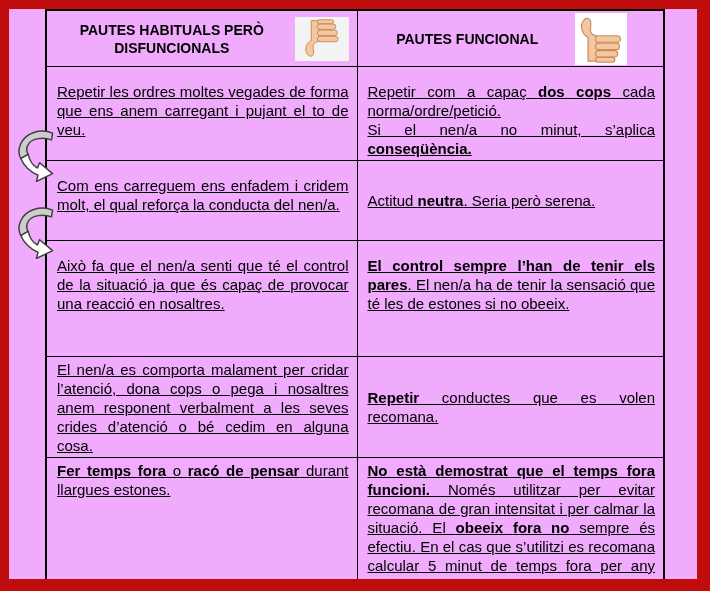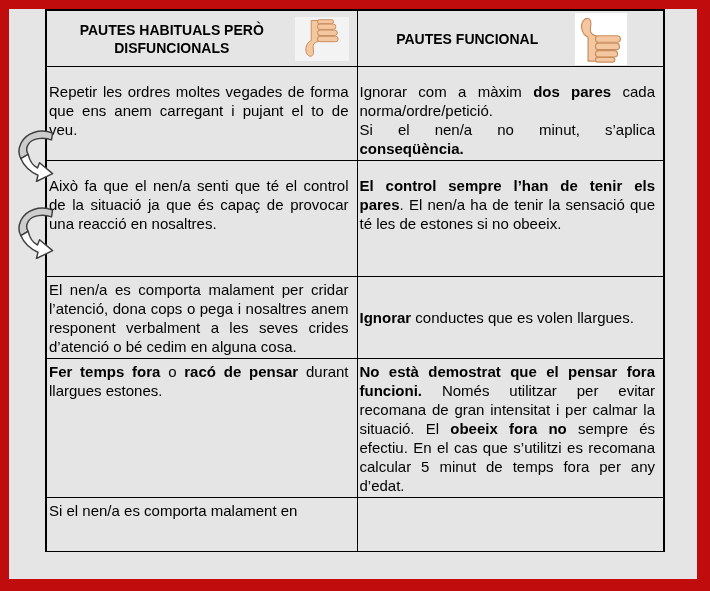--- a/index.html
+++ b/index.html
@@ -3,41 +3,42 @@
 <meta charset="utf-8">
 <style>
   html,body{margin:0;padding:0;background:#ffffff;}
   .frame{
     position:relative;
     width:710px;height:591px;
     box-sizing:border-box;
     border-style:solid;
     border-color:var(--frame-red,#c00c0c);
     border-width:9px 13px 12px 9px;
-    background:#e5e5e5;
+    background:#f0abfc;
     overflow:hidden;
     font-family:"Liberation Sans","DejaVu Sans",sans-serif;
     color:#000;
   }
   table.guide{
     border-collapse:collapse;
     table-layout:fixed;
     width:618px;
     margin:0 0 0 36px;
     font-size:15px;
     line-height:19px;
   }
   table.guide{border:2px solid #000;border-bottom:none;}
   table.guide th, table.guide td{border:1px solid #000;}
   th.hcell{height:55px;padding:0 2px;font-size:14px;line-height:18px;font-weight:bold;}
   td.cell{
     vertical-align:top;
     text-align:justify;
-    padding:3px 8px 2px 2px;
+    padding:3px 8px 2px 10px;
     overflow:hidden;
+    text-decoration:underline;
   }
   td.cell p{margin:0;}
   tr.row-0{height:80px;} tr.row-1{height:80px;} tr.row-2{height:116px;}
   tr.row-3{height:82px;margin-left:46px;} tr.row-4{height:110px;} tr.row-5{height:54px;}
   tr.row-0 td, tr.row-1 td, tr.row-2 td{padding-top:15px;}
   tr.row-1 td.cell-right, tr.row-3 td.cell-right, tr.row-5 td.cell-right{
     vertical-align:middle;padding-top:0;padding-bottom:0;
   }
   .hdr{display:flex;align-items:center;height:100%;}
   .hdr-label{flex:1;text-align:center;}
@@ -104,46 +105,54 @@
           </div>
         </th>
       </tr>
     </thead>
     <tbody id="table-body">
         <tr class="row-0">
           <td class="cell cell-left">
             <p><span>Repetir les ordres moltes vegades de forma que ens anem carregant i pujant el to de veu.</span></p>
           </td>
           <td class="cell cell-right">
-            <p><span>Ignorar com a màxim </span><b>dos pares</b><span> cada norma/ordre/petició.</span></p>
+            <p><span>Repetir com a capaç </span><b>dos cops</b><span> cada norma/ordre/petició.</span></p>
             <p><span>Si el nen/a no minut, s’aplica </span><b>conseqüència.</b></p>
+          </td>
+        </tr>
+        <tr class="row-1">
+          <td class="cell cell-left">
+            <p><span>Com ens carreguem ens enfadem i cridem molt, el qual reforça la conducta del nen/a.</span></p>
+          </td>
+          <td class="cell cell-right">
+            <p><span>Actitud </span><b>neutra</b><span>. Seria però serena.</span></p>
           </td>
         </tr>
         <tr class="row-2">
           <td class="cell cell-left">
             <p><span>Això fa que el nen/a senti que té el control de la situació ja que és capaç de provocar una reacció en nosaltres.</span></p>
           </td>
           <td class="cell cell-right">
             <p><b>El control sempre l’han de tenir els pares</b><span>. El nen/a ha de tenir la sensació que té les de estones si no obeeix.</span></p>
           </td>
         </tr>
         <tr class="row-3">
           <td class="cell cell-left">
             <p><span>El nen/a es comporta malament per cridar l’atenció, dona cops o pega i nosaltres anem responent verbalment a les seves crides d’atenció o bé cedim en alguna cosa.</span></p>
           </td>
           <td class="cell cell-right">
-            <p><b>Ignorar</b><span> conductes que es volen llargues.</span></p>
+            <p><b>Repetir</b><span> conductes que es volen recomana.</span></p>
           </td>
         </tr>
         <tr class="row-4">
           <td class="cell cell-left">
             <p><b>Fer temps fora</b><span> o </span><b>racó de pensar</b><span> durant llargues estones.</span></p>
           </td>
           <td class="cell cell-right">
-            <p><b>No està demostrat que el pensar fora funcioni.</b><span> Només utilitzar per evitar recomana de gran intensitat i per calmar la situació. El </span><b>obeeix fora no</b><span> sempre és efectiu. En el cas que s’utilitzi es recomana calcular 5 minut de temps fora per any d’edat.</span></p>
+            <p><b>No està demostrat que el temps fora funcioni.</b><span> Només utilitzar per evitar recomana de gran intensitat i per calmar la situació. El </span><b>obeeix fora no</b><span> sempre és efectiu. En el cas que s’utilitzi es recomana calcular 5 minut de temps fora per any d’edat.</span></p>
           </td>
         </tr>
         <tr class="row-5">
           <td class="cell cell-left">
             <p><span>Si el nen/a es comporta malament en </span></p>
           </td>
           <td class="cell cell-right"></td>
         </tr>
       </tbody>
   </table>

